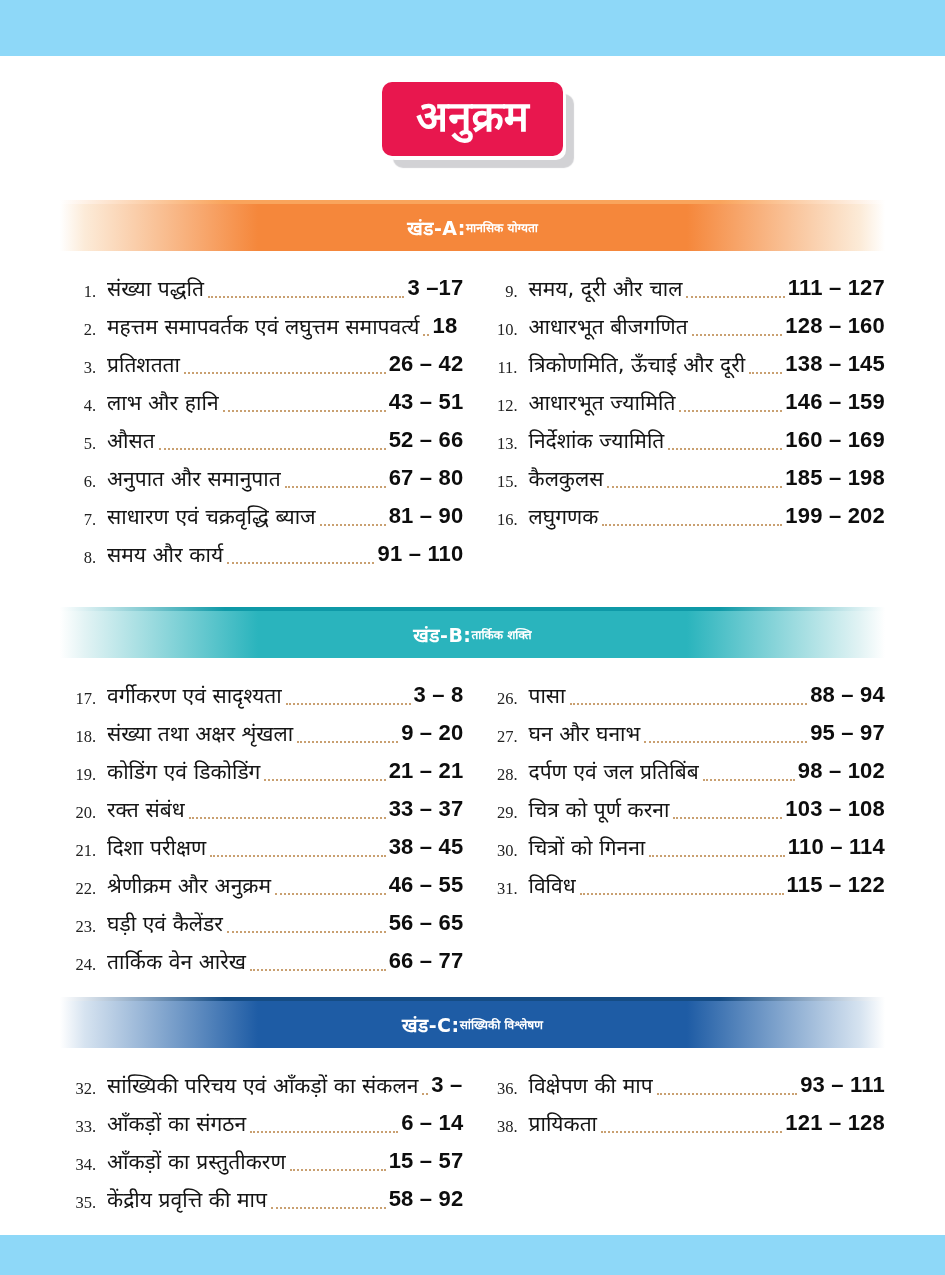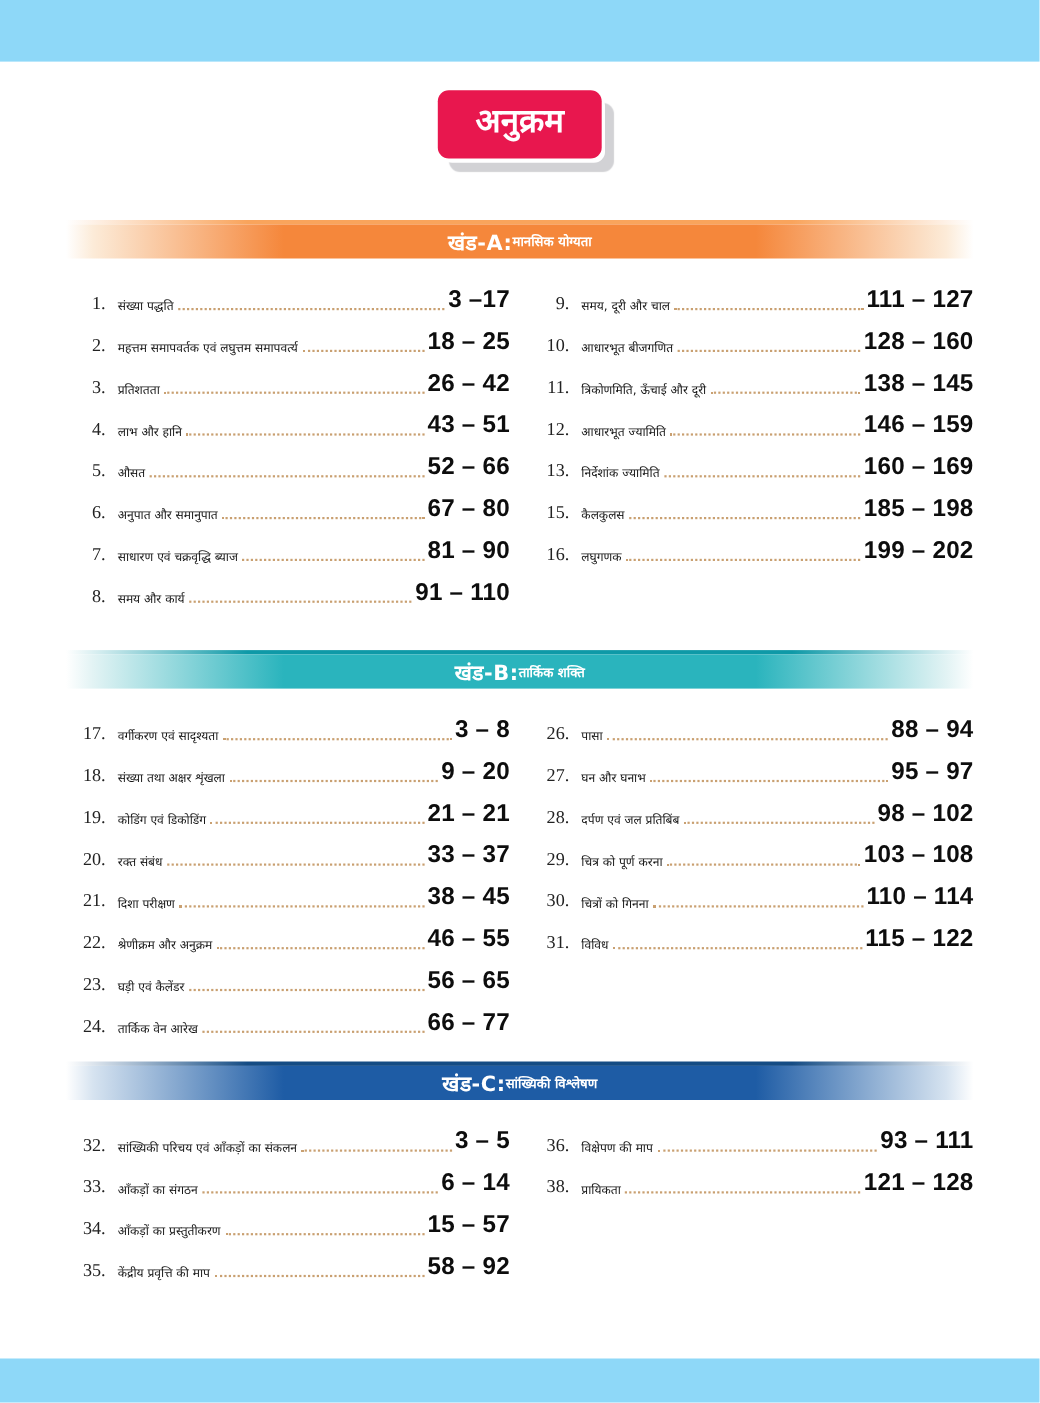--- a/index.html
+++ b/index.html
@@ -15,50 +15,50 @@
   .frame-bar.top{top:0;height:56px;}
   .frame-bar.bottom{bottom:0;height:40px;}
 
   .content{position:absolute;top:56px;left:0;right:0;padding:0 60px;}
 
   .title-wrap{text-align:center;margin-top:26px;height:72px;}
   .title-box{
     display:inline-block;
     background:#E8174E;
     color:#ffffff;
-    font-size:30px;
+    font-size:42px;
     font-weight:bold;
     line-height:1;
     padding:14px 34px 18px 34px;
     border-radius:10px;
     box-shadow:3px 4px 0 #ffffff, 11px 12px 1px #D2D2D5;
     font-family:"DejaVu Sans",sans-serif;
   }
 
   .section{margin-top:38px;}
   .section.first{margin-top:46px;}
   .section.third{margin-top:21px;}
   .sec-strip{height:4px;
     background:linear-gradient(to right,#ffffff 0%,var(--strip) 20%,var(--strip) 80%,#ffffff 100%);}
-  .sec-band{height:31px;display:flex;align-items:center;justify-content:center;
+  .sec-band{height:47px;display:flex;align-items:center;justify-content:center;
     background:linear-gradient(to right,#ffffff 0%,var(--edge) 3%,var(--main) 24%,var(--main) 76%,var(--edge) 97%,#ffffff 100%);
     color:#ffffff;font-weight:bold;}
   .sec-label{font-size:19px;letter-spacing:.5px;}
   .sec-title{font-size:12px;}
 
   .cols{display:flex;gap:18px;margin-top:14px;}
   .col{flex:1;min-width:0;}
 
   .entry{display:flex;align-items:flex-end;height:38px;overflow:hidden;}
   .num{
     width:36px;flex:0 0 36px;text-align:right;margin-right:11px;
     font-family:"Liberation Serif","DejaVu Serif",serif;
     font-size:16.5px;color:#222;line-height:1.35;
   }
-  .t{white-space:nowrap;font-size:11px;color:#141414;line-height:1.35;}
+  .t{white-space:nowrap;font-size:21px;color:#141414;line-height:1.35;}
   .dots{flex:1 1 0;min-width:6px;border-bottom:2px dotted var(--dots,#C9A071);margin:0 3px 5px 4px;}
   .pg{white-space:nowrap;font-family:"Liberation Sans","DejaVu Sans",sans-serif;
     font-weight:bold;font-size:22px;color:#0d0d0d;line-height:1.3;letter-spacing:.2px;}
 </style>
 </head>
 <body>
 
 <div class="frame-bar top" style="background: rgb(142, 216, 248);"></div>
 
 <div class="content">

